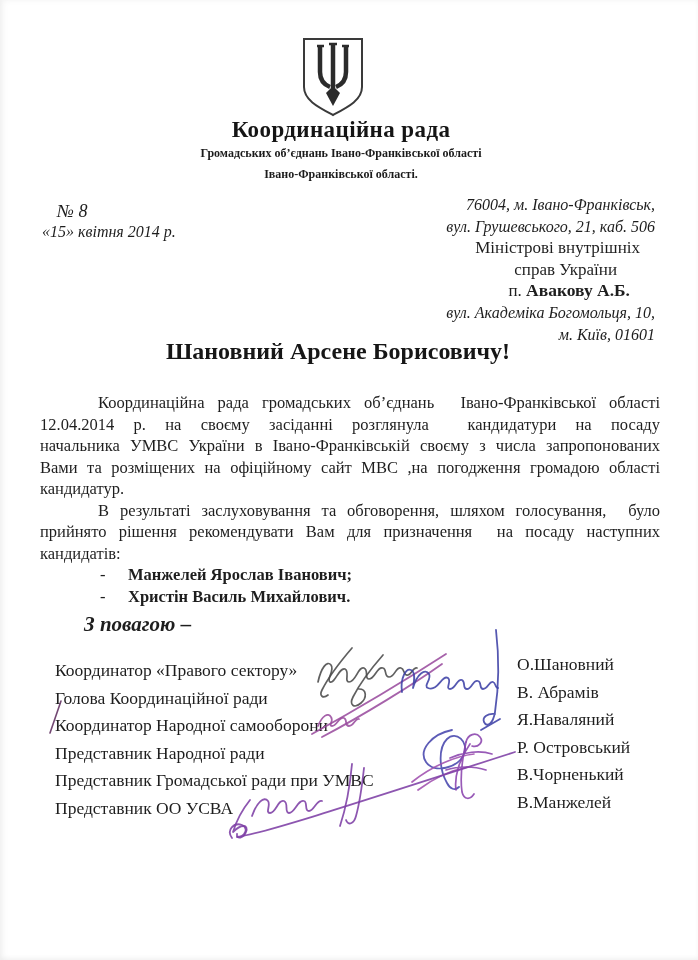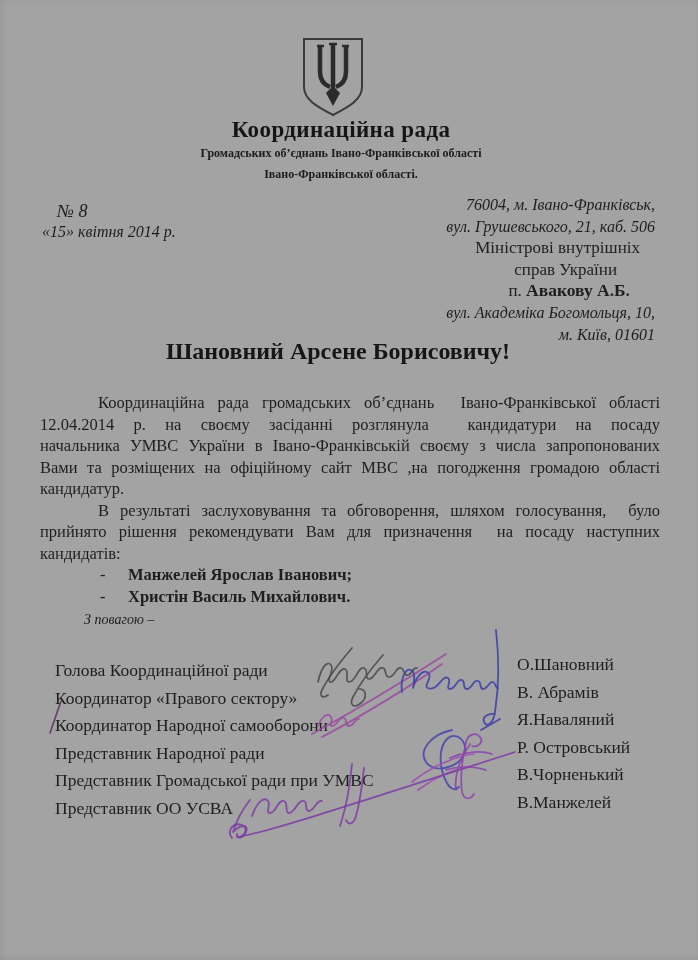--- a/index.html
+++ b/index.html
@@ -1,18 +1,18 @@
 <!DOCTYPE html>
 <html><head>
 <meta charset="utf-8">
 <style>
   html,body{margin:0;padding:0;background:#e8e8e8;}
   .page{
     position:relative;width:698px;height:960px;margin:0 auto;
-    background:#a3a3a3;overflow:hidden;
+    background:#ffffff;overflow:hidden;
     font-family:"Liberation Serif","DejaVu Serif",serif;
     color:#1e1e1e;
     box-shadow:inset 3px 0 6px rgba(0,0,0,0.05), inset 0 -2px 4px rgba(0,0,0,0.03);
   }
   
   .emblem{position:absolute;left:300px;top:36px;width:66px;height:82px;}
   .header-titles{position:absolute;left:0;top:116px;width:682px;text-align:center;}
   .doc-title{font-size:23px;font-weight:bold;letter-spacing:0.4px;color:#151515;line-height:27px;}
   .doc-subtitle{font-size:12px;font-weight:bold;color:#1b1b1b;line-height:21px;}
   
@@ -31,21 +31,21 @@
     font-size:24px;font-weight:bold;color:#161616;}
   
   .body-text{position:absolute;left:40px;top:392px;width:620px;font-size:16.5px;line-height:21.5px;}
   .jline{text-align:justify;text-align-last:justify;}
   .lline{text-align:left;}
   .indent{text-indent:58px;}
   .cand-line{padding-left:60px;}
   .cand-dash{display:inline-block;width:28px;}
   .cand-name{font-weight:bold;}
   
-  .closing{position:absolute;left:84px;top:612px;font-size:14px;font-weight:normal;font-style:italic;}
+  .closing{position:absolute;left:84px;top:612px;font-size:21px;font-weight:bold;font-style:italic;}
   
   .roles-col{position:absolute;left:55px;top:657px;width:360px;line-height:27.5px;font-size:17.5px;}
   .names-col{position:absolute;left:517px;top:651px;width:160px;line-height:27.5px;font-size:17.5px;}
   .sig-line{white-space:nowrap;}
   
   .sig-overlay{position:absolute;left:0;top:0;width:698px;height:960px;pointer-events:none;}
   .sig-overlay path{fill:none;stroke-linecap:round;stroke-linejoin:round;opacity:0.88;}
 </style>
 </head>
 <body>
@@ -93,22 +93,22 @@
     <div class="jline indent">В результаті заслуховування та обговорення, шляхом голосування, &nbsp;було</div>
     <div class="jline">прийнято рішення рекомендувати Вам для призначення &nbsp;на посаду наступних</div>
     <div class="lline">кандидатів:</div>
     <div class="cand-line"><span class="cand-dash">-</span><span class="cand-name">Манжелей Ярослав Іванович;</span></div>
     <div class="cand-line"><span class="cand-dash">-</span><span class="cand-name">Христін Василь Михайлович.</span></div>
   </div>
 
   <div class="closing">З повагою –</div>
 
   <div class="roles-col">
+    <div class="sig-line">Координатор «Правого сектору»</div>
     <div class="sig-line">Голова Координаційної ради</div>
-    <div class="sig-line">Координатор «Правого сектору»</div>
     <div class="sig-line">Координатор Народної самооборони</div>
     <div class="sig-line">Представник Народної ради</div>
     <div class="sig-line">Представник Громадської ради при УМВС</div>
     <div class="sig-line">Представник ОО УСВА</div>
   </div>
 
   <div class="names-col">
     <div class="sig-line">О.Шановний</div>
     <div class="sig-line">В. Абрамів</div>
     <div class="sig-line">Я.Наваляний</div>

